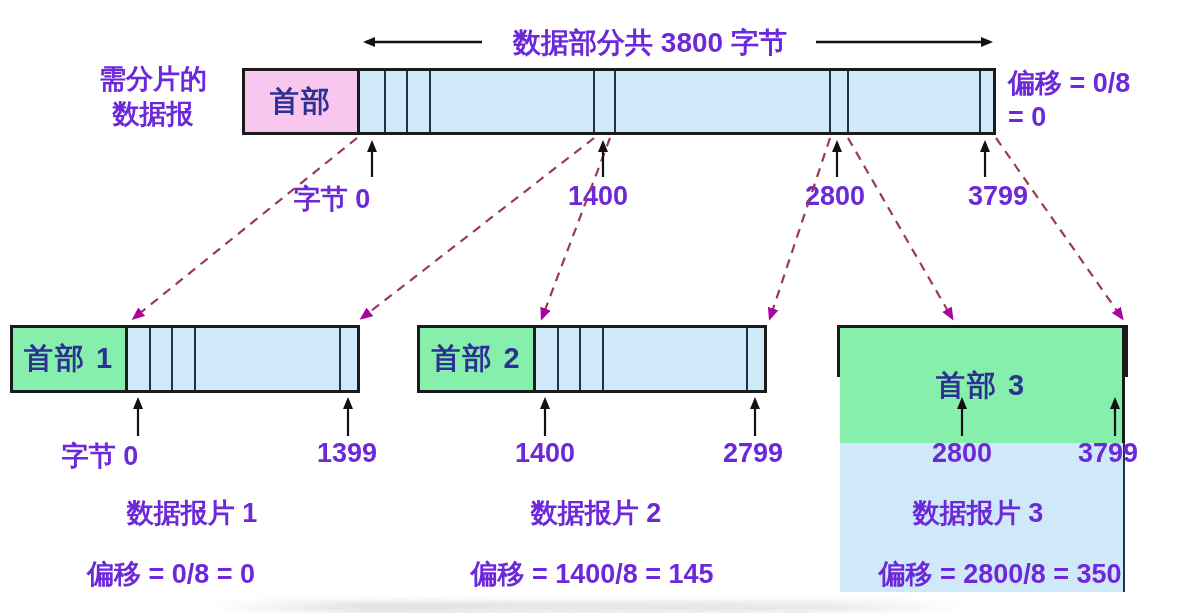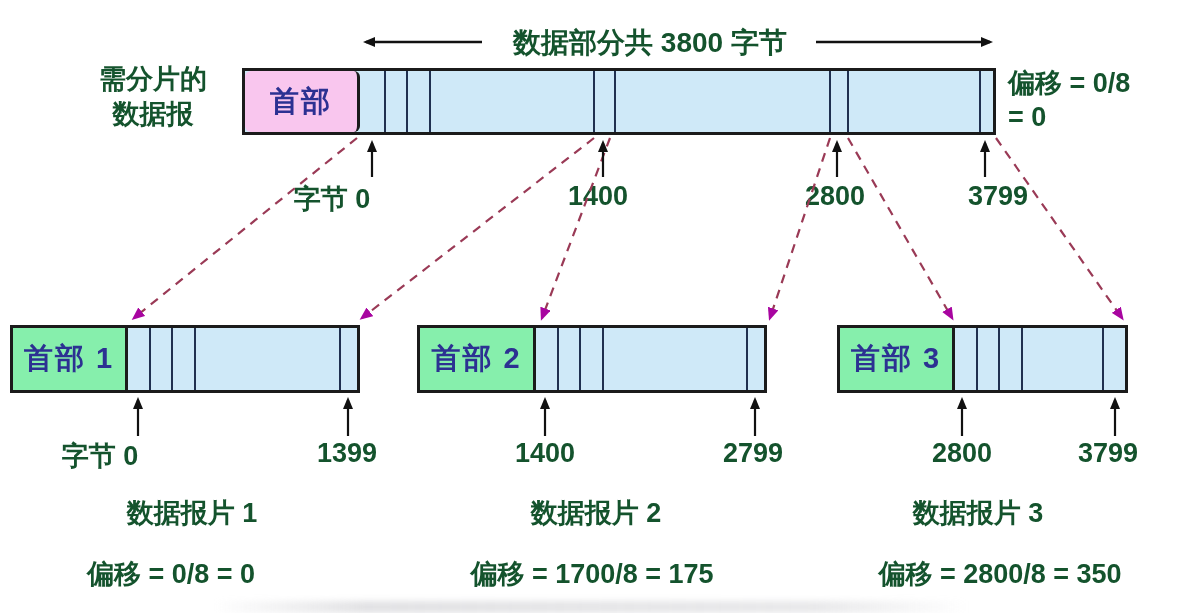--- a/index.html
+++ b/index.html
@@ -11,23 +11,23 @@
     position:absolute;display:flex;box-sizing:border-box;
     border:3px solid #1b1b1b;background:#cfe9f8;
   }
   .seg{box-sizing:border-box;height:100%;border-right:2px solid #203050;background:#cfe9f8;}
   .seg:last-child{border-right:none;}
   .seg-header{
     display:flex;align-items:center;justify-content:center;
     border-right:3px solid #1b1b1b;font-size:29px;font-weight:bold;color:#2c3192;
     letter-spacing:2px;white-space:nowrap;
   }
-  .seg-pink{background:#f9c6ee;border-radius:6px;}
+  .seg-pink{background:#f9c6ee;}
   .seg-yellow{background:#86efac;}
-  .lbl{position:absolute;white-space:nowrap;font-size:27px;font-weight:bold;color:#14532d;}
+  .lbl{position:absolute;white-space:nowrap;font-size:27px;font-weight:bold;color:#6d28d9;}
   .lbl-center{transform:translateX(-50%);}
   .lbl-2line{text-align:center;line-height:35px;}
   .lbl-left2line{text-align:left;line-height:34px;}
   svg.overlay{position:absolute;left:0;top:0;pointer-events:none;}
   .bottom-smear{
     position:absolute;left:18%;bottom:0;width:64%;height:12px;
     background:linear-gradient(90deg,rgba(200,200,200,0) 0%,rgba(190,190,195,.45) 20%,rgba(190,190,195,.35) 80%,rgba(200,200,200,0) 100%);
     filter:blur(3px);
   }
 </style>
@@ -77,42 +77,42 @@
 
   <div class="bar" style="left:417px;top:325px;width:350px;height:68px;">
     <div class="seg seg-yellow seg-header" style="flex:0 0 116px;text-align:right;">首部 2</div>
     <div class="seg" style="flex:0 0 23px;"></div>
     <div class="seg" style="flex:0 0 22px;"></div>
     <div class="seg" style="flex:0 0 23px;"></div>
     <div class="seg" style="flex:0 0 144px;"></div>
     <div class="seg" style="flex:1 1 auto;"></div>
   </div>
 
-  <div class="bar" style="left:837px;top:325px;width:291px;height:68px;">
+  <div class="bar" style="left:837px;top:325px;width:291px;height:52px;flex-direction:column;">
     <div class="seg seg-yellow seg-header" style="flex:0 0 115px;">首部 3</div>
     <div class="seg" style="flex:0 0 23px;"></div>
     <div class="seg" style="flex:0 0 22px;"></div>
     <div class="seg" style="flex:0 0 23px;"></div>
     <div class="seg" style="flex:0 0 81px;"></div>
     <div class="seg" style="flex:1 1 auto;"></div>
   </div>
 
   <div class="lbl lbl-center" style="left:100px;top:438px;">字节 0</div>
   <div class="lbl lbl-center" style="left:347px;top:438px;">1399</div>
   <div class="lbl lbl-center" style="left:545px;top:438px;">1400</div>
   <div class="lbl lbl-center" style="left:753px;top:438px;">2799</div>
   <div class="lbl lbl-center" style="left:962px;top:438px;">2800</div>
   <div class="lbl lbl-center" style="left:1108px;top:438px;">3799</div>
 
   <div class="lbl lbl-center" style="left:192px;top:495px;">数据报片 1</div>
   <div class="lbl lbl-center" style="left:596px;top:495px;">数据报片 2</div>
   <div class="lbl lbl-center" style="left:978px;top:495px;">数据报片 3</div>
 
   <div class="lbl lbl-center" style="left:171px;top:556px;">偏移 = 0/8 = 0</div>
-  <div class="lbl lbl-center" style="left:592px;top:556px;">偏移 = 1700/8 = 175</div>
+  <div class="lbl lbl-center" style="left:592px;top:556px;">偏移 = 1400/8 = 145</div>
   <div class="lbl lbl-center" style="left:1000px;top:556px;">偏移 = 2800/8 = 350</div>
 
   <svg class="overlay" width="1181" height="613" viewBox="0 0 1181 613">
     <defs>
       <marker id="ah-black" markerWidth="12" markerHeight="10" refX="9" refY="5" orient="auto" markerUnits="userSpaceOnUse">
         <path d="M0,0 L12,5 L0,10 z" fill="#111111"></path>
       </marker>
       <marker id="ah-mag" markerWidth="13" markerHeight="11" refX="10" refY="5.5" orient="auto" markerUnits="userSpaceOnUse">
         <path d="M0,0 L13,5.5 L0,11 z" fill="#a805a0"></path>
       </marker>

